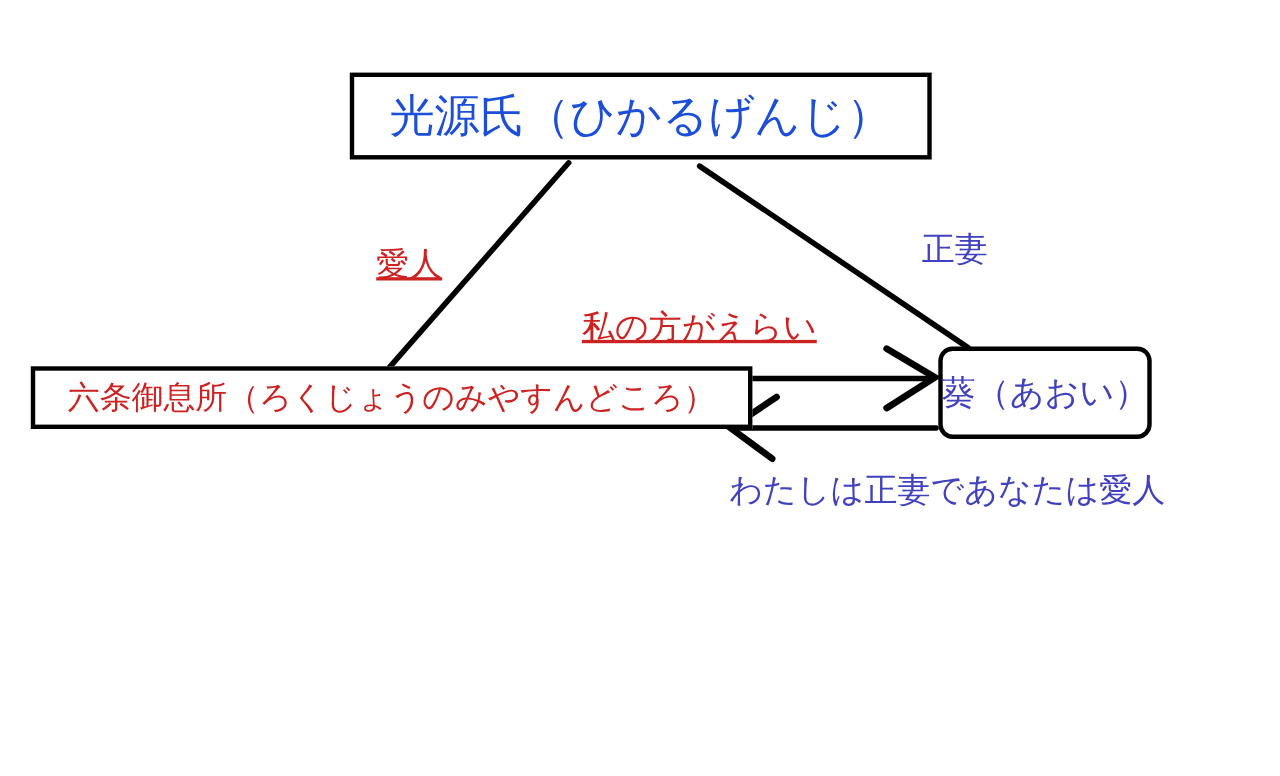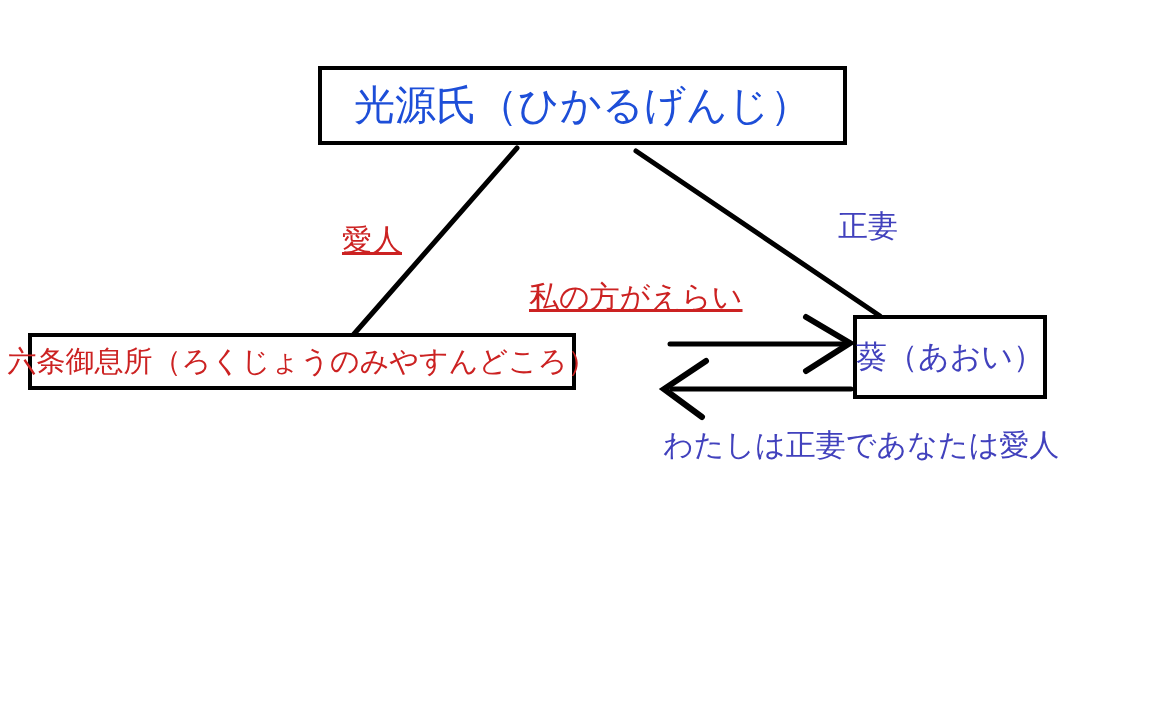--- a/index.html
+++ b/index.html
@@ -34,32 +34,33 @@
     left: 318px;
     top: 66px;
     width: 529px;
     height: 79px;
     font-size: 41px;
     color: #1d4ed8;
   }
   #rokujo-box {
     left: 28px;
     top: 333px;
-    width: 548px;
+    width: 656px;
     height: 57px;
     font-size: 29px;
     color: var(--red, #cc2222);
   }
   #aoi-box {
     left: 853px;
     top: 315px;
     width: 194px;
     height: 84px;
     font-size: 31px;
     color: var(--blue, #4141bd);
+    border-radius: 13px;
   }
   .edge-label {
     position: absolute;
     white-space: nowrap;
     font-size: 30px;
   }
   .red-text  { color: var(--red, #cc2222); text-decoration: underline; }
   .blue-text { color: var(--blue, #4141bd); text-align: right; }
   #label-aijin   { left: 342px; top: 220px; }
   #label-seisai  { left: 838px; top: 206px; }

